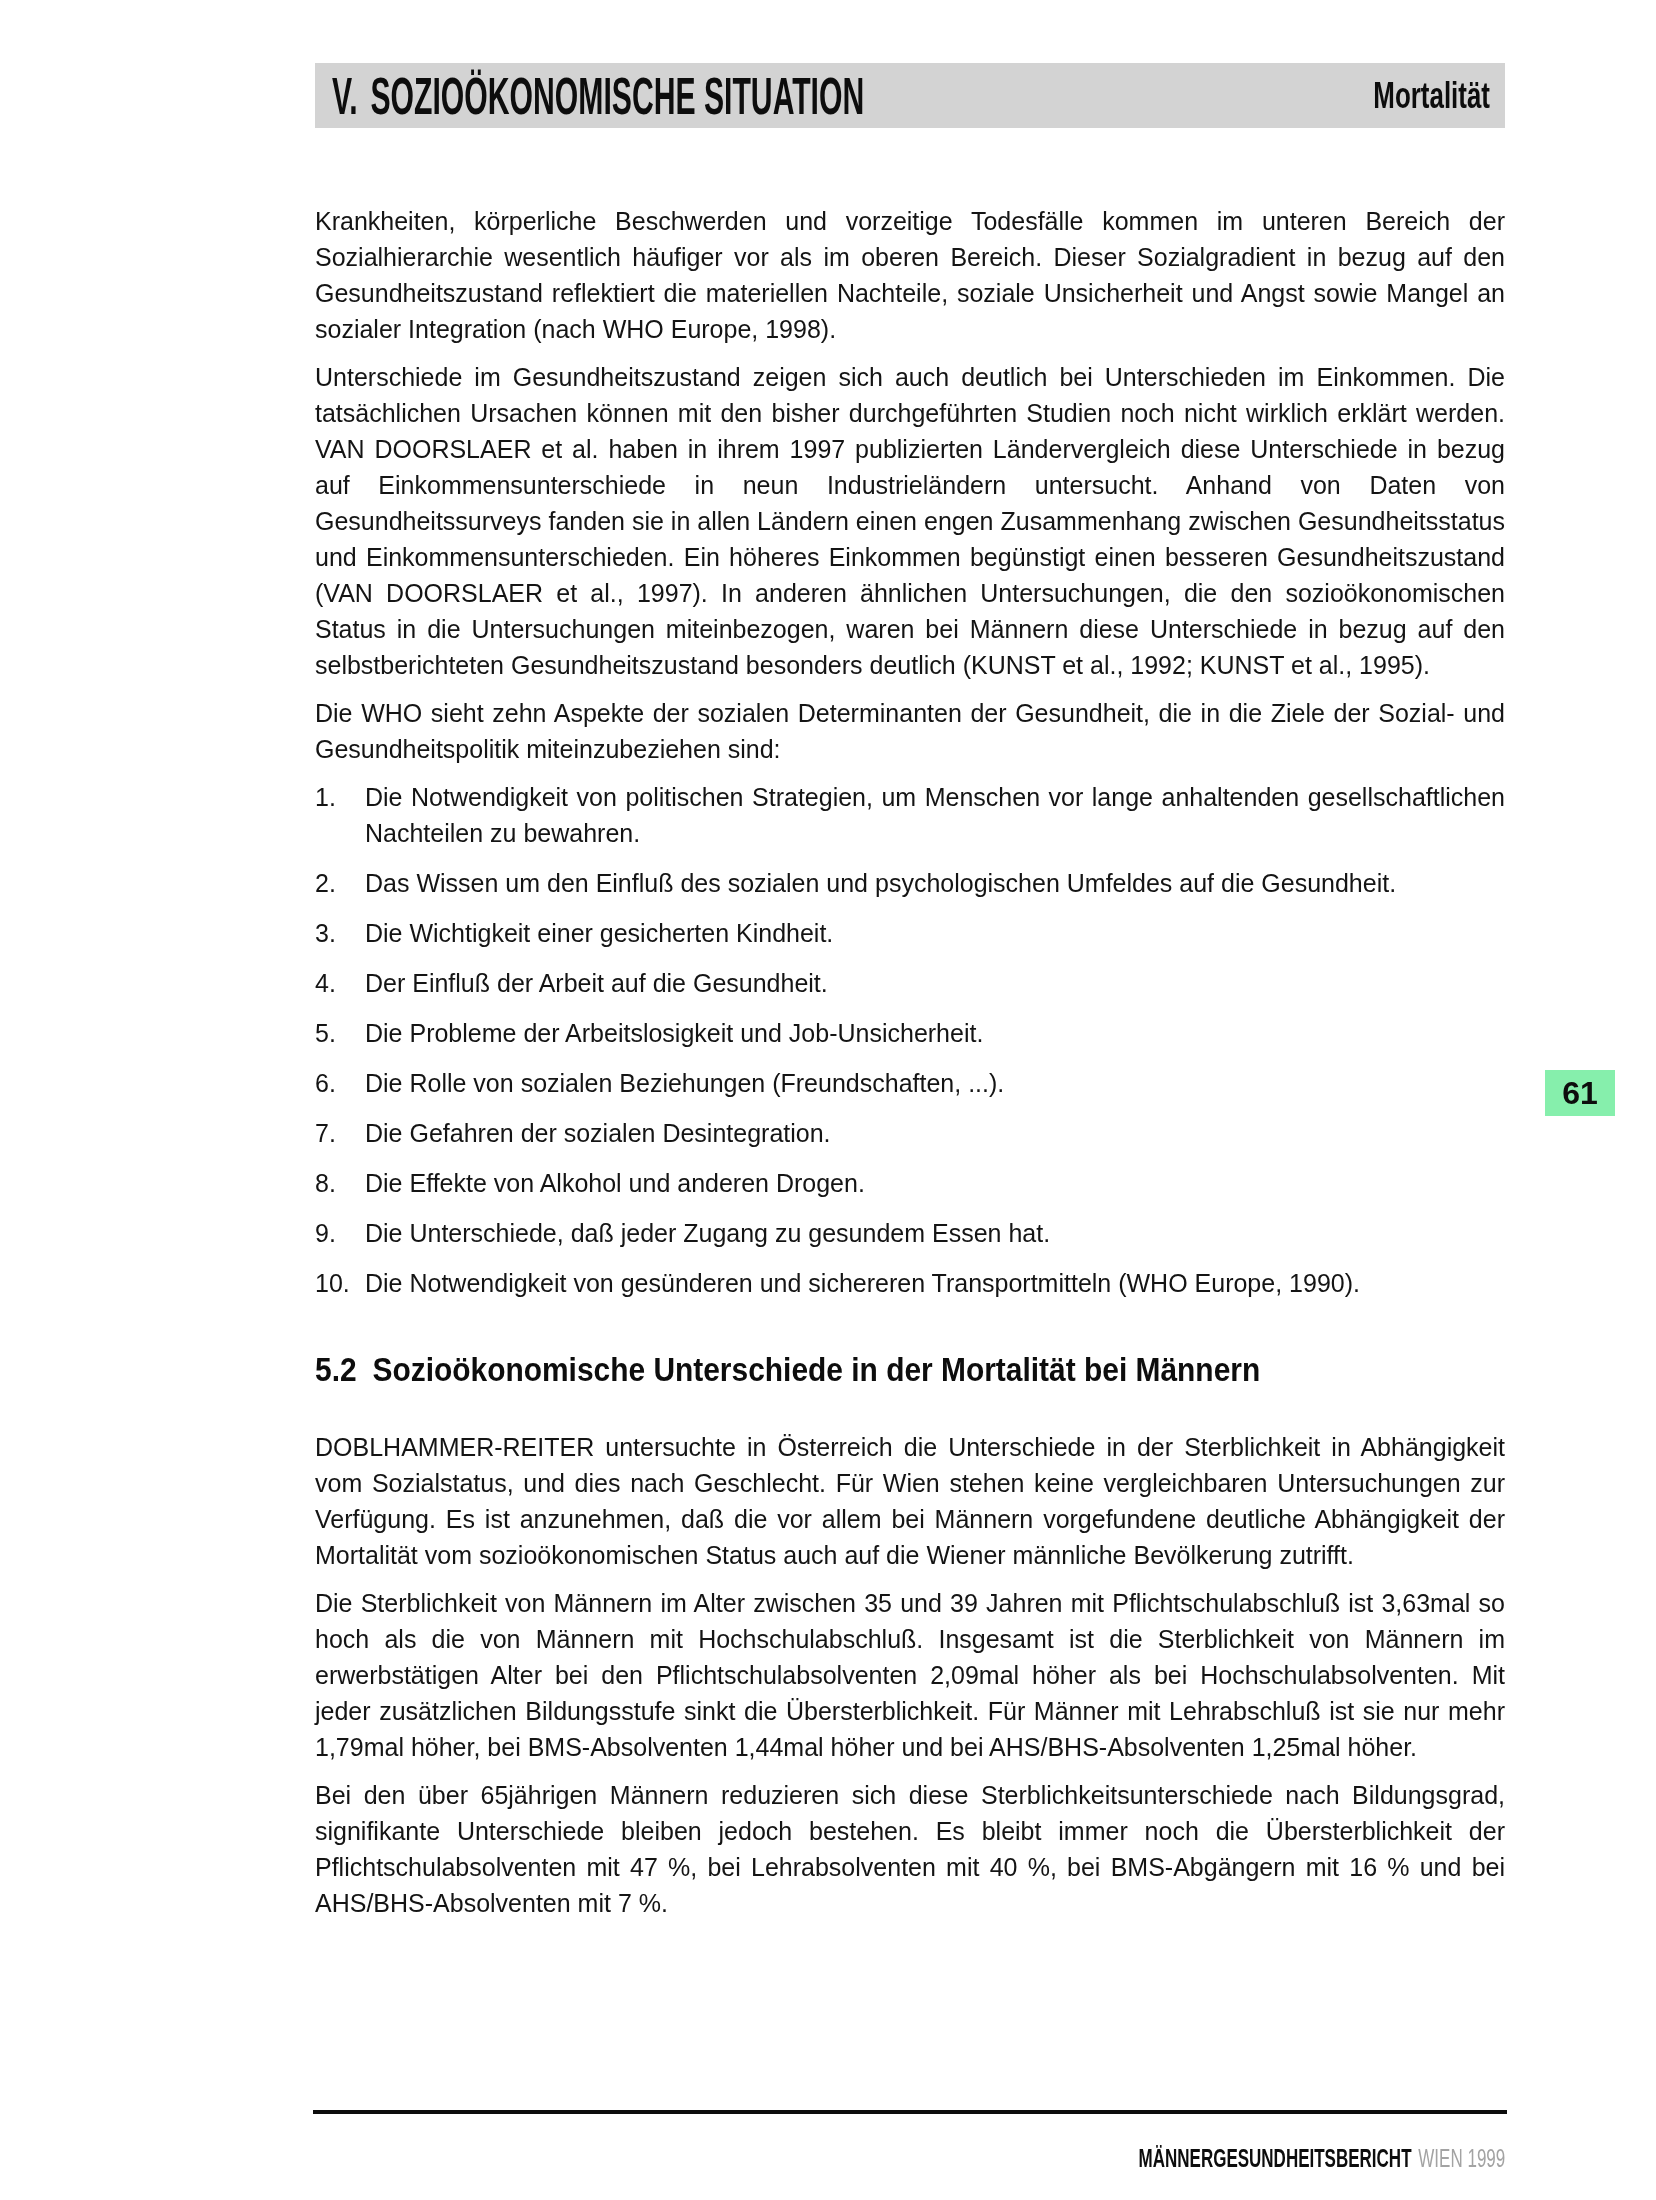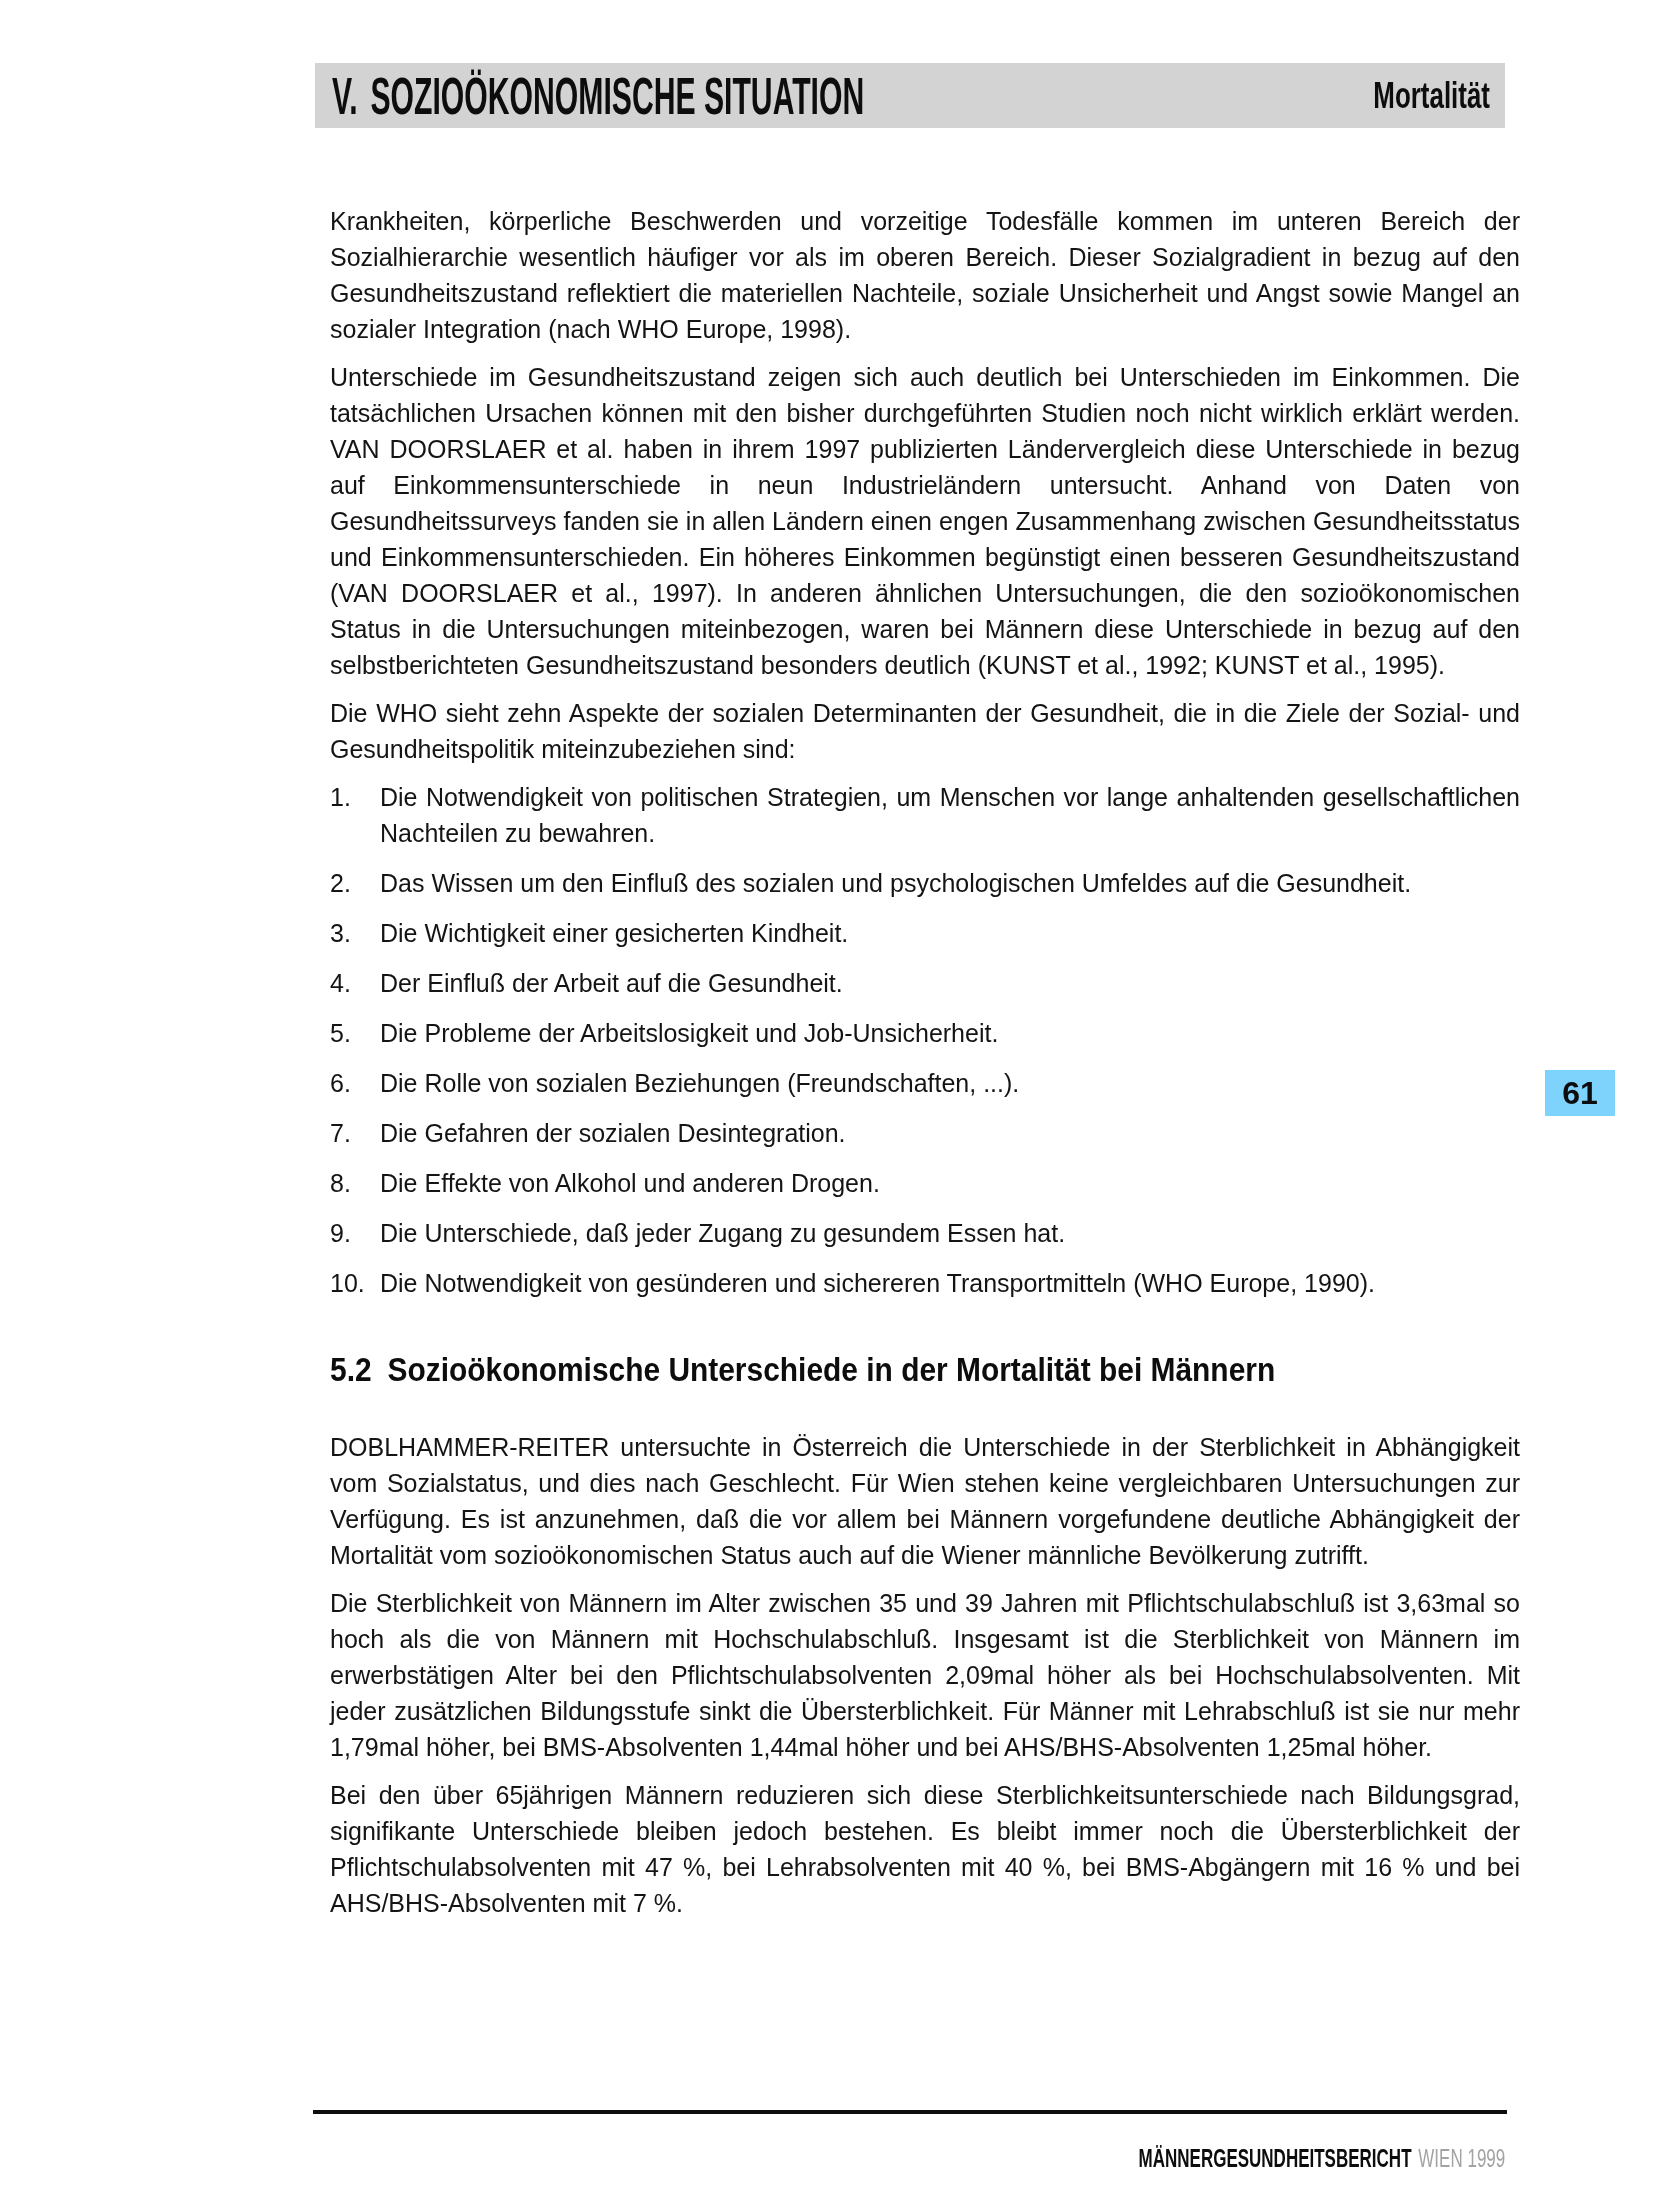--- a/index.html
+++ b/index.html
@@ -40,21 +40,21 @@
     transform-origin: right center;
     white-space: nowrap;
     font-size: 36px;
     font-weight: 700;
     color: #0d0d0d;
   }
 
   
   .content {
     position: absolute;
-    left: 330px; top: 203px;
+    left: 315px; top: 203px;
     width: 1190px;
     font-size: 25px;
     line-height: 36px;
     text-align: justify;
     color: #141414;
   }
   .content p { margin: 0 0 12px 0; }
 
   .who-list { margin: 5px 0 0 0; padding: 0; }
   .who-item {
@@ -83,21 +83,21 @@
     transform-origin: left center;
     text-align: left;
   }
   .section-heading .h-num { margin-right: 18px; }
 
   
   .page-number-box {
     position: absolute;
     left: 1545px; top: 1070px;
     width: 70px; height: 46px;
-    background: #7dd3fc;
+    background: #86efac;
     display: flex;
     align-items: center;
     justify-content: center;
     font-size: 32px;
     font-weight: 700;
     color: #0d0d0d;
   }
 
   
   .footer-rule {

